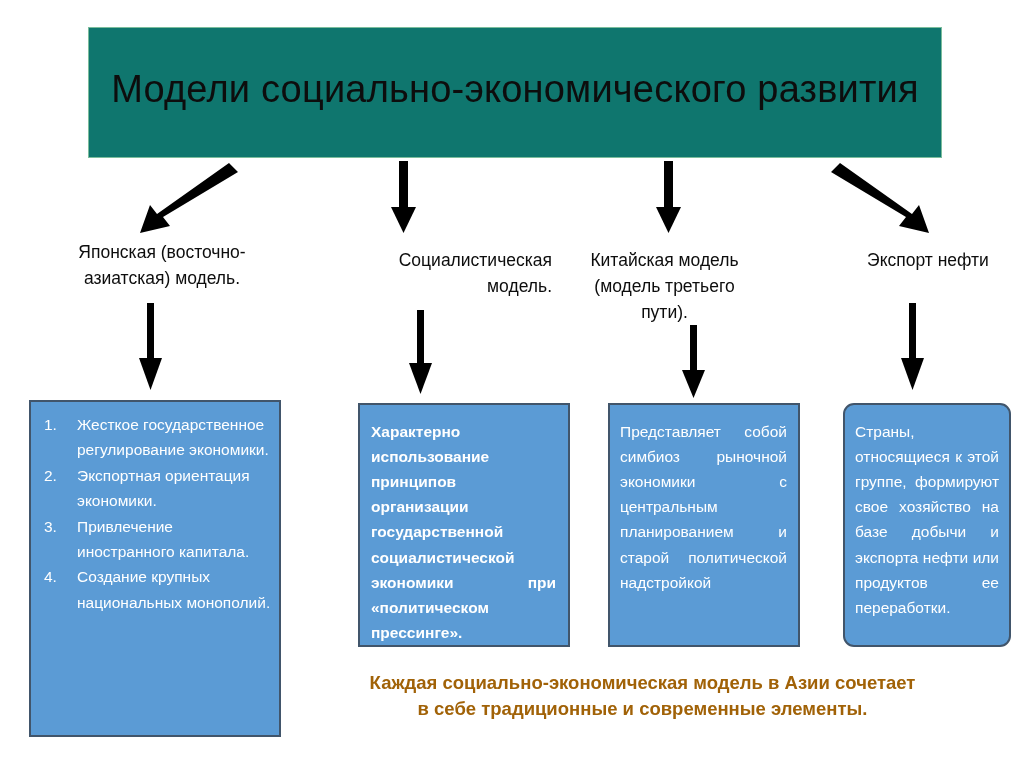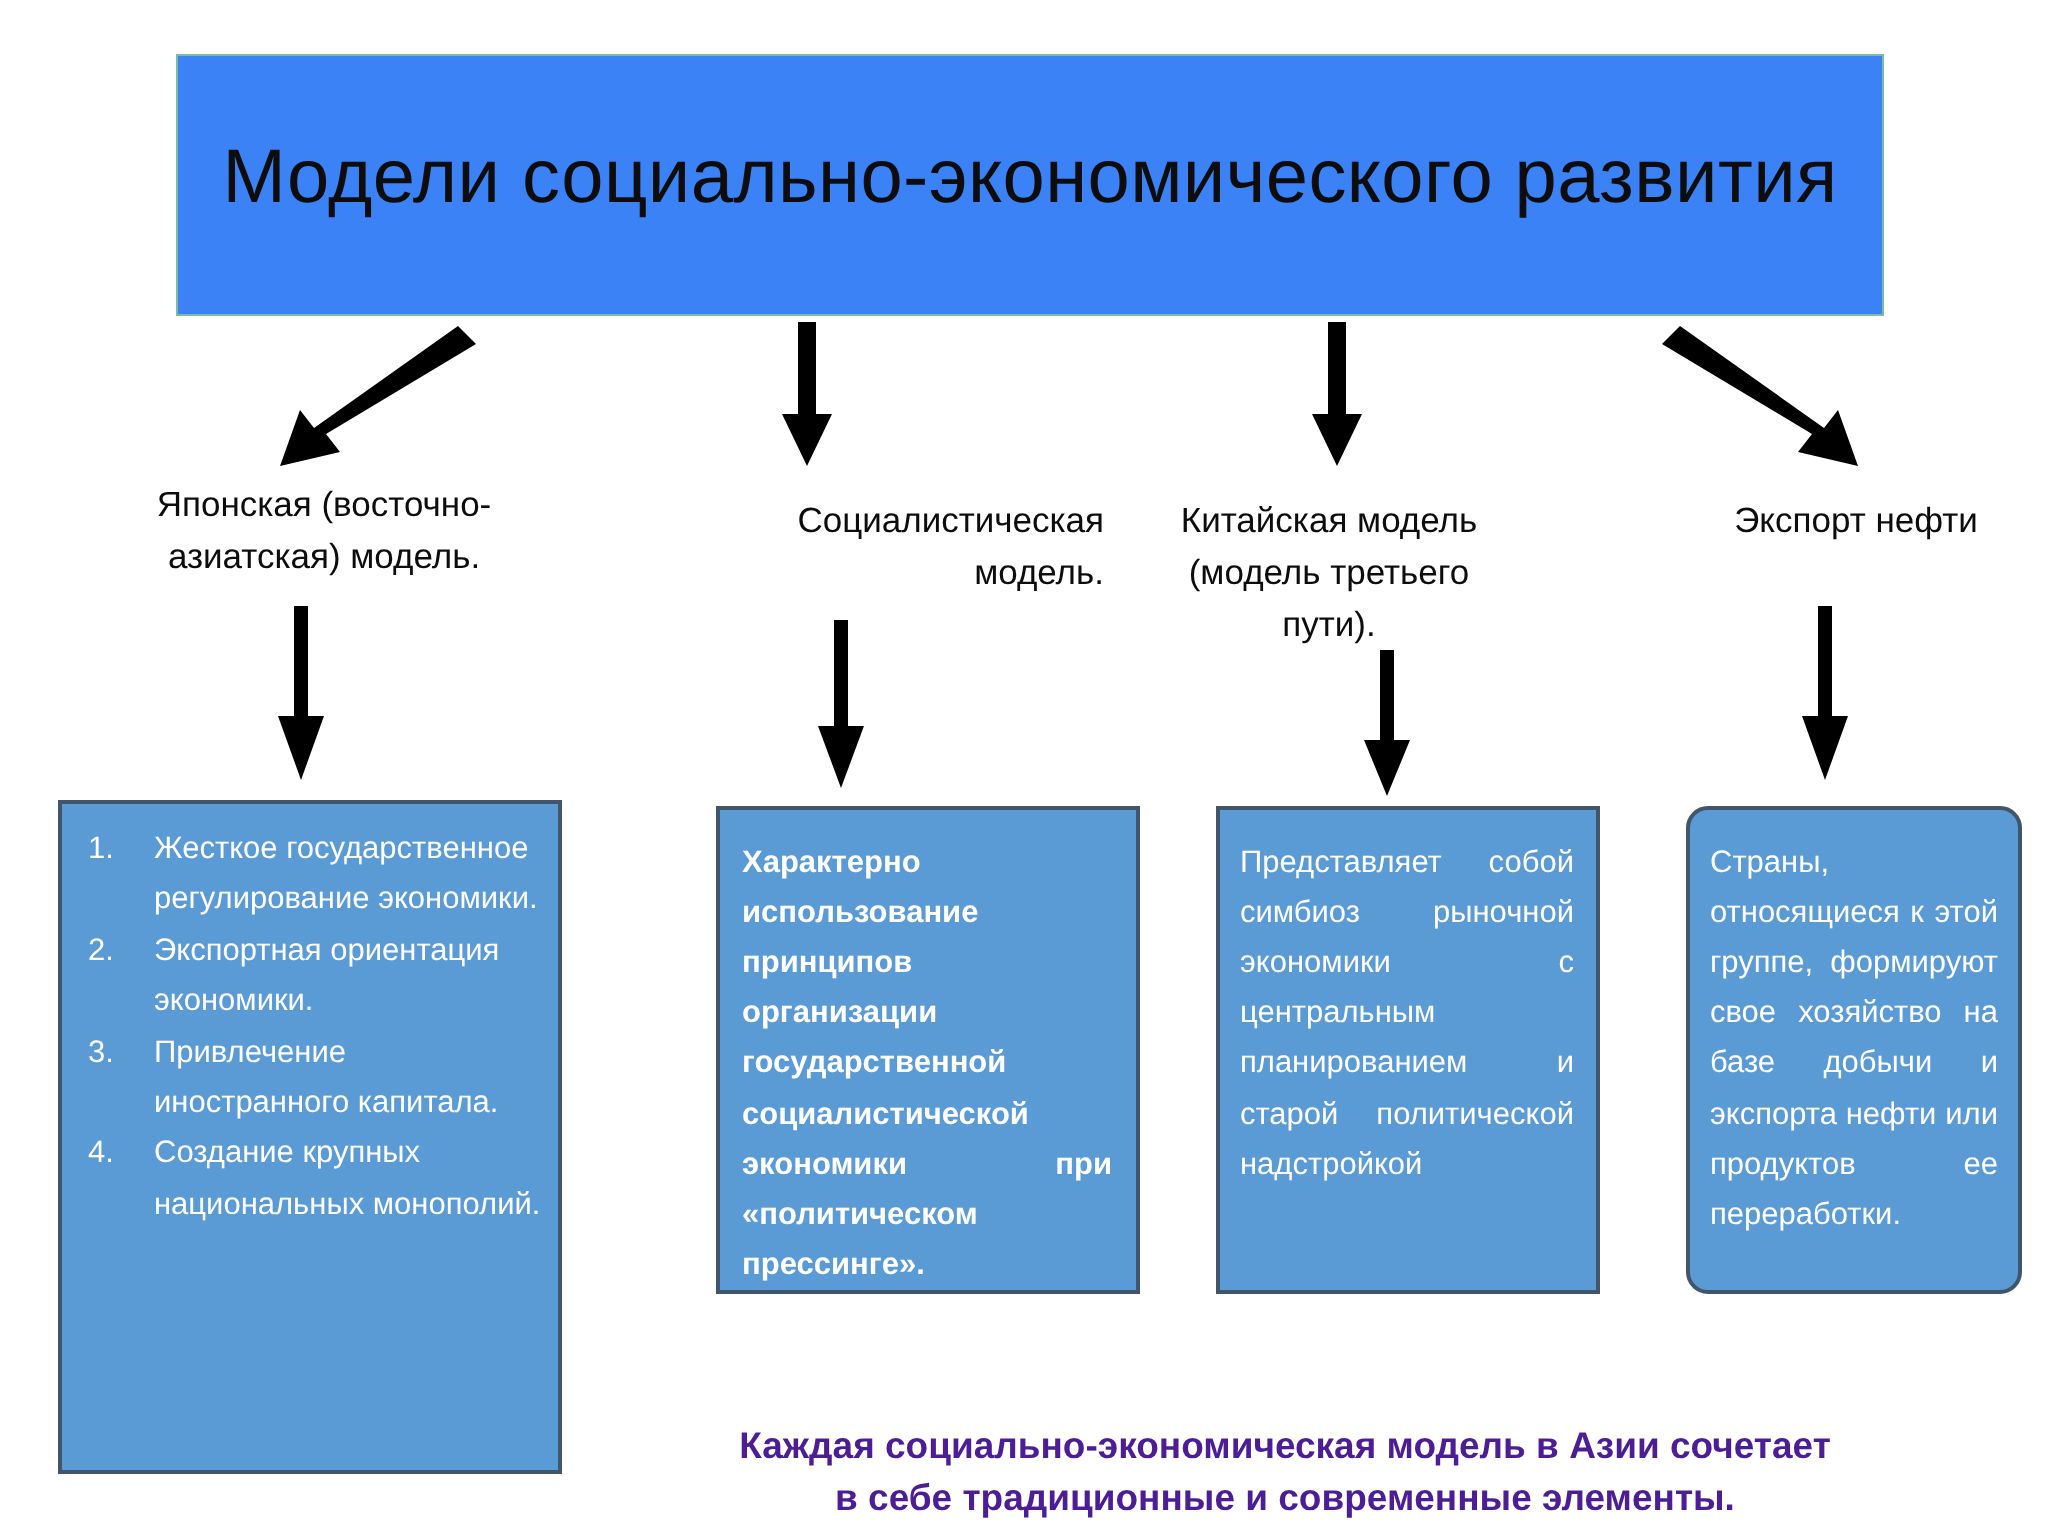--- a/index.html
+++ b/index.html
@@ -18,21 +18,21 @@
   }
 
   
   .title-box {
     position: absolute;
     left: 88px;
     top: 27px;
     width: 854px;
     height: 131px;
     border: 1px solid #7bbd9c;
-    background: #3b82f6;
+    background: #0f766e;
     box-sizing: border-box;
     display: flex;
     align-items: center;
     justify-content: center;
     padding: 4px 16px 10px 16px;
   }
   .title-text {
     font-size: 38px;
     line-height: 1.28;
     text-align: center;
@@ -123,27 +123,27 @@
     text-align: justify;
     text-align-last: left;
     hyphens: none;
   }
   .para.bold { font-weight: 700; }
 
   
   .caption {
     position: absolute;
     left: 330px;
-    top: 710px;
+    top: 670px;
     width: 625px;
     font-size: 18.5px;
     font-weight: 700;
     line-height: 1.42;
     text-align: center;
-    color: #4c1d95;
+    color: #a16207;
     white-space: pre-line;
   }
 </style>
 </head>
 <body>
 
 <div class="title-box">
   <div class="title-text">Модели социально-экономического развития</div>
 </div>
 

